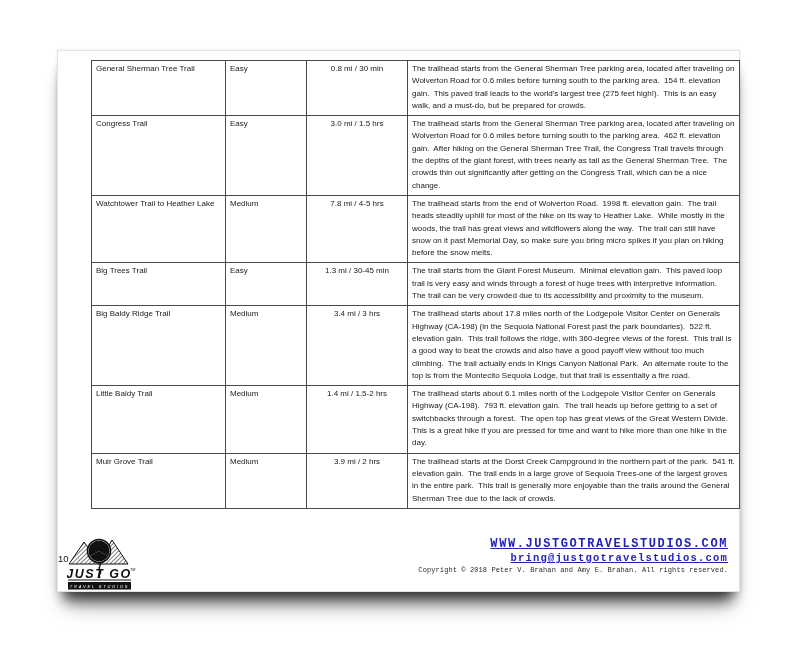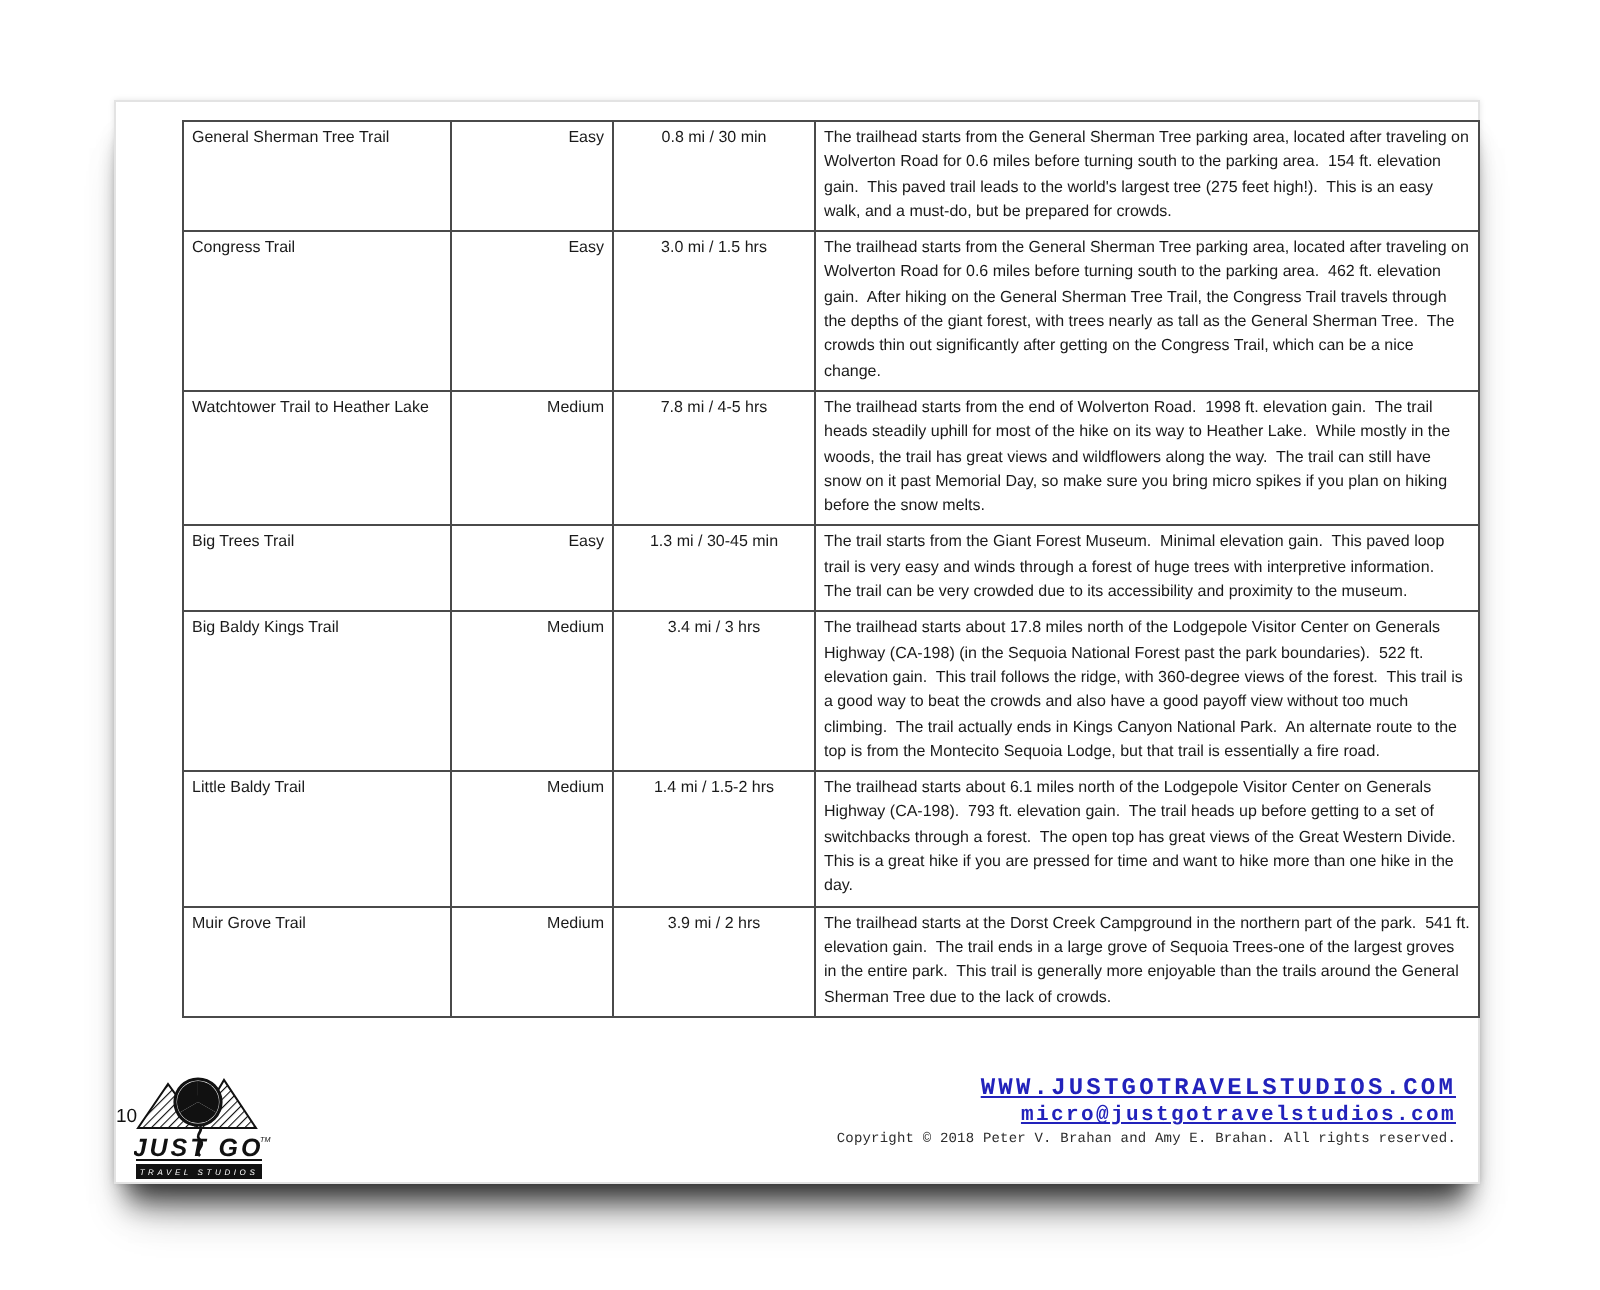--- a/index.html
+++ b/index.html
@@ -45,21 +45,21 @@
     font-size: 8px;
   }
   table.trails td {
     border: 1px solid #4a4a4a;
     vertical-align: top;
     padding: 2px 4px 3px 4px;
     line-height: 12.3px;
     color: #1a1a1a;
   }
   td.c-name  { width: 125px; }
-  td.c-diff  { width: 72px;  text-align: right; }
+  td.c-diff  { width: 72px;  text-align: left; }
   td.c-dist  { width: 92px;  text-align: center; }
   td.c-desc  { width: 323px; white-space: pre-wrap; padding-left: 5px; }
 
   .logo {
     position: absolute;
     left: 9px;
     top: 483px;
     width: 70px;
     height: 58px;
     font-style: italic;
@@ -135,21 +135,21 @@
             <td class="c-dist">7.8 mi / 4-5 hrs</td>
             <td class="c-desc">The trailhead starts from the end of Wolverton Road.  1998 ft. elevation gain.  The trail heads steadily uphill for most of the hike on its way to Heather Lake.  While mostly in the woods, the trail has great views and wildflowers along the way.  The trail can still have snow on it past Memorial Day, so make sure you bring micro spikes if you plan on hiking before the snow melts.</td>
           </tr>
           <tr>
             <td class="c-name">Big Trees Trail</td>
             <td class="c-diff">Easy</td>
             <td class="c-dist">1.3 mi / 30-45 min</td>
             <td class="c-desc">The trail starts from the Giant Forest Museum.  Minimal elevation gain.  This paved loop trail is very easy and winds through a forest of huge trees with interpretive information.  The trail can be very crowded due to its accessibility and proximity to the museum.</td>
           </tr>
           <tr>
-            <td class="c-name">Big Baldy Kings Trail</td>
+            <td class="c-name">Big Baldy Ridge Trail</td>
             <td class="c-diff">Medium</td>
             <td class="c-dist">3.4 mi / 3 hrs</td>
             <td class="c-desc">The trailhead starts about 17.8 miles north of the Lodgepole Visitor Center on Generals Highway (CA-198) (in the Sequoia National Forest past the park boundaries).  522 ft. elevation gain.  This trail follows the ridge, with 360-degree views of the forest.  This trail is a good way to beat the crowds and also have a good payoff view without too much climbing.  The trail actually ends in Kings Canyon National Park.  An alternate route to the top is from the Montecito Sequoia Lodge, but that trail is essentially a fire road.</td>
           </tr>
           <tr>
             <td class="c-name">Little Baldy Trail</td>
             <td class="c-diff">Medium</td>
             <td class="c-dist">1.4 mi / 1.5-2 hrs</td>
             <td class="c-desc">The trailhead starts about 6.1 miles north of the Lodgepole Visitor Center on Generals Highway (CA-198).  793 ft. elevation gain.  The trail heads up before getting to a set of switchbacks through a forest.  The open top has great views of the Great Western Divide.  This is a great hike if you are pressed for time and want to hike more than one hike in the day.</td>
           </tr>
@@ -185,18 +185,18 @@
         <rect x="1" y="45.5" width="63" height="1" fill="#111"></rect>
         <rect x="1" y="48" width="63" height="7.5" fill="#111"></rect>
         <text x="32.5" y="53.5" text-anchor="middle" font-family="Liberation Sans, sans-serif" font-size="4" letter-spacing="1.8" fill="#ffffff">TRAVEL STUDIOS</text>
       </svg>
     </div>
 
     <div class="page-number">10</div>
 
     <div class="links">
       <a class="website-link">WWW.JUSTGOTRAVELSTUDIOS.COM</a>
-      <a class="email-link">micro@justgotravelstudios.com</a>
+      <a class="email-link">bring@justgotravelstudios.com</a>
       <span class="copyright">Copyright © 2018 Peter V. Brahan and Amy E. Brahan.  All rights reserved.</span>
     </div>
 
   </div>
 </div>
 
 </body></html>

